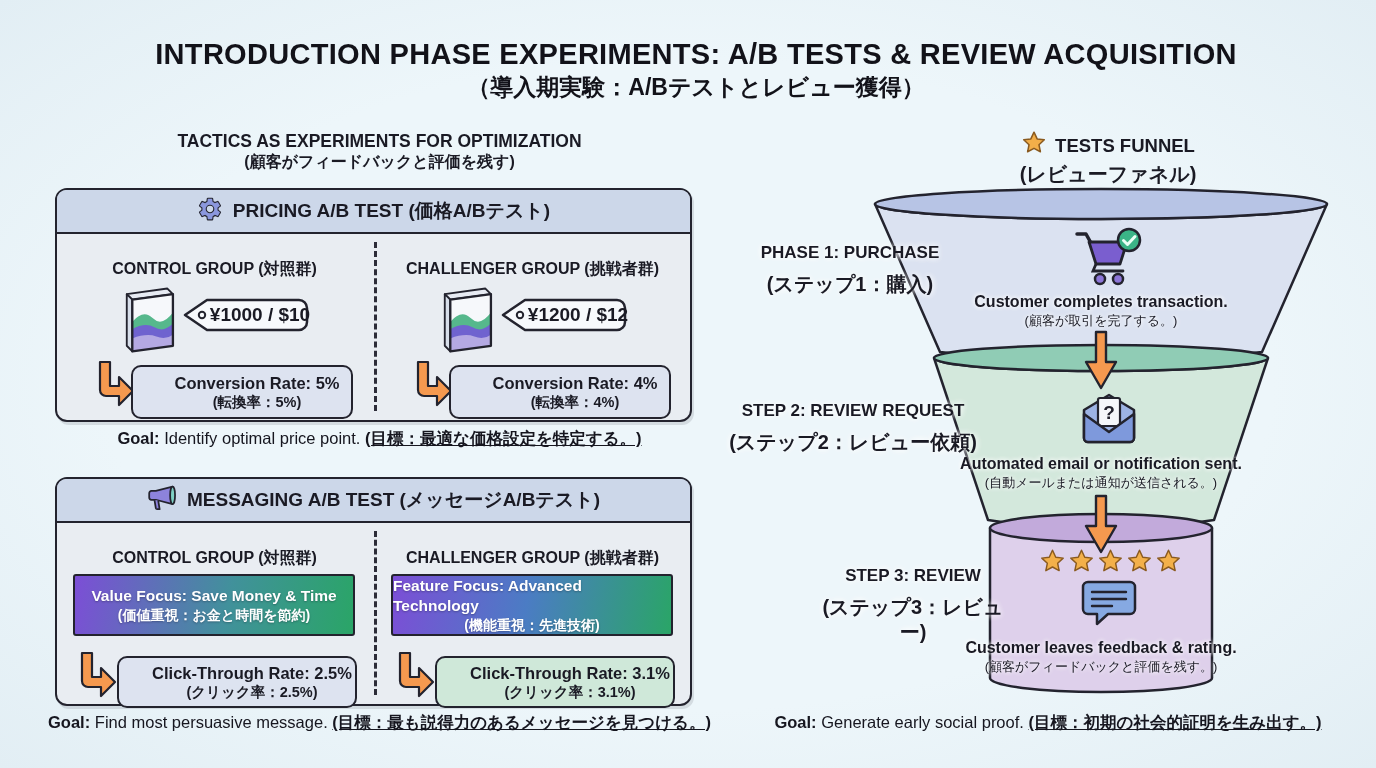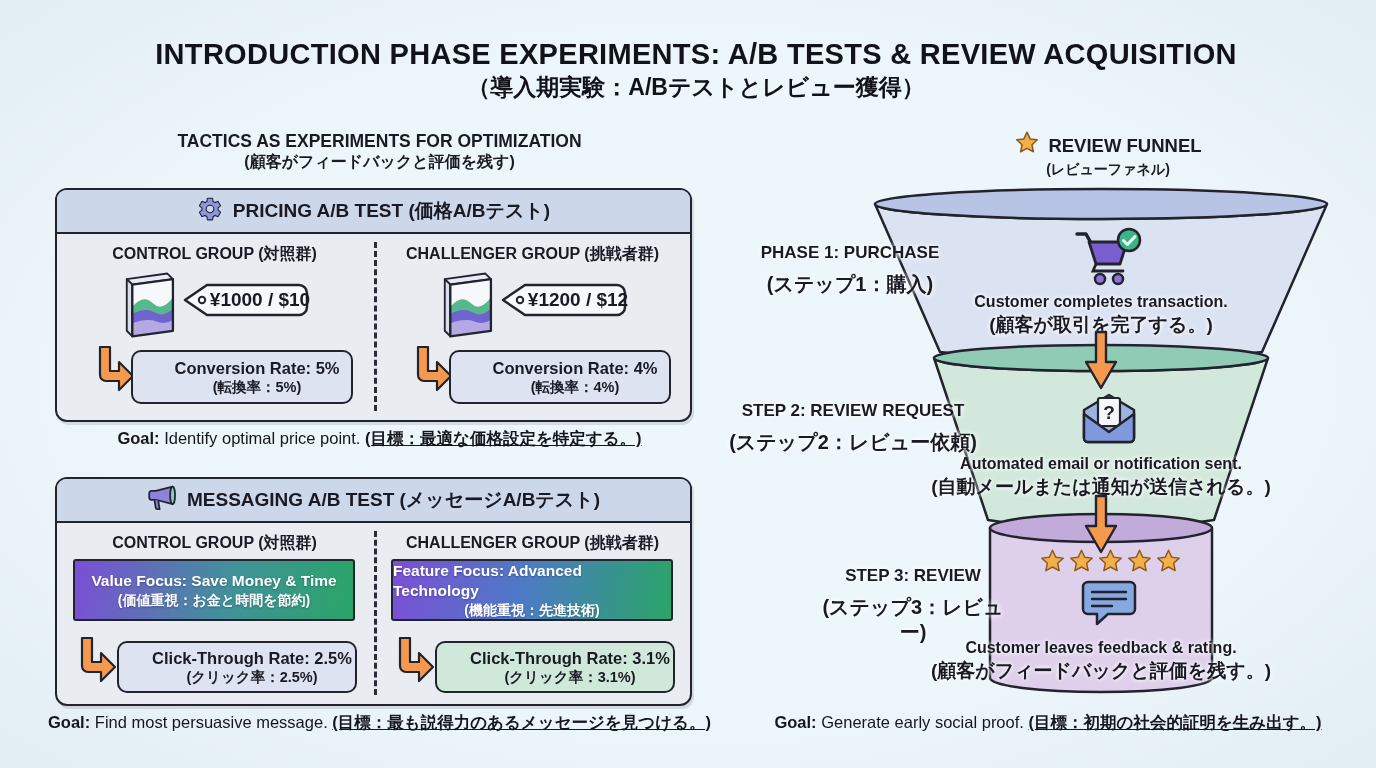--- a/index.html
+++ b/index.html
@@ -14,21 +14,21 @@
   .title-sub{top:72px;left:0;width:100%;font-size:23px;font-weight:bold;color:#121219;}
   .sec-line1{font-size:17.5px;font-weight:bold;}
   .sec-line2{font-size:16px;font-weight:bold;}
   
   .card{position:absolute;left:55px;width:633px;background:#e9edf2;border:2.5px solid #23232e;border-radius:12px;
         box-shadow:2px 3px 0 rgba(35,35,46,.12);}
   .card-header{height:42px;background:#ccd7e9;border-bottom:2.5px solid #23232e;border-radius:9px 9px 0 0;
         display:flex;align-items:center;justify-content:center;gap:10px;font-size:19px;font-weight:bold;}
   .card-body{position:relative;}
   .divider{position:absolute;left:50%;top:8px;bottom:8px;border-left:3px dashed #2c2c38;}
-  .half{position:absolute;top:0;height:100%;width:315px;}
+  .half{position:absolute;top:15px;height:100%;width:315px;}
   .half.l{left:0}.half.r{right:0}
   .group-title{position:absolute;top:10px;left:0;width:100%;text-align:center;font-size:16px;font-weight:bold;}
   .product-icon{position:absolute;left:62px;top:34px;width:58px;height:72px;}
   .price-tag{position:absolute;left:124px;top:48px;width:132px;height:36px;}
   .price-tag svg{position:absolute;left:0;top:0;}
   .price-tag .tag-text{position:absolute;left:28px;right:2px;top:0;bottom:0;display:flex;align-items:center;justify-content:center;
         font-size:19px;font-weight:bold;}
   .elbow{position:absolute;left:36px;top:110px;width:42px;height:50px;}
   .metric-box{position:absolute;left:74px;top:116px;width:188px;height:50px;border:2.5px solid #23232e;border-radius:10px;
         background:#dde3f0;display:flex;flex-direction:column;align-items:center;justify-content:center;line-height:1.25;padding-left:30px;}
@@ -46,27 +46,27 @@
   .banner.g2{background:linear-gradient(100deg,#7c4ed6 0%,#4b7cc4 48%,#2aa567 100%);}
   .goal{font-size:16.5px;color:#16161f;}
   .goal .gl{font-weight:bold;}
   .goal .gjp{font-weight:bold;text-decoration:underline;}
   
   .funnel-wrap{left:860px;top:186px;width:480px;height:510px;}
   .funnel-arrow{position:absolute;z-index:5;}
   .fun-cap{position:absolute;text-align:center;line-height:1.3;z-index:4;
         text-shadow:0 0 5px rgba(255,255,255,.9),0 0 5px rgba(255,255,255,.9);}
   .fun-cap .c1{font-size:16px;font-weight:bold;}
-  .fun-cap .c2{font-size:19px;font-weight:bold;}
+  .fun-cap .c2{font-size:13px;font-weight:normal;}
   .step-label{position:absolute;text-align:center;line-height:1.25;z-index:6;
         text-shadow:0 0 6px rgba(255,255,255,.95),0 0 6px rgba(255,255,255,.95);}
   .step-label .s1{font-size:17px;font-weight:bold;}
   .step-label .s2{font-size:20px;font-weight:bold;margin-top:9px;}
   .fun-head1{display:flex;align-items:center;justify-content:center;gap:8px;font-size:18.5px;font-weight:bold;}
-  .fun-head2{font-size:14px;font-weight:bold;text-align:center;}
+  .fun-head2{font-size:20px;font-weight:bold;text-align:center;}
   .stars-row{display:flex;gap:2px;z-index:4;}
   .icon-box{z-index:4;}
 </style>
 </head>
 <body>
 
 <div class="canvas">
 
   <div class="abs ctr title-main">INTRODUCTION PHASE EXPERIMENTS: A/B TESTS &amp; REVIEW ACQUISITION</div>
   <div class="abs ctr title-sub">（導入期実験：A/Bテストとレビュー獲得）</div>
@@ -224,21 +224,21 @@
     <span class="gjp">(目標：最も説得力のあるメッセージを見つける。)</span>
   </div>
 
   <div class="abs" style="left:940px;top:130px;width:320px;">
     <div class="fun-head1">
       <span>
         <svg width="26" height="26" viewBox="0 0 24 24">
             <path d="M12 2l2.9 6.2 6.6.8-4.9 4.6 1.3 6.5L12 16.9 6.1 20.1l1.3-6.5L2.5 9l6.6-.8z" fill="#f2ae49" stroke="#8a5a1f" stroke-width="1.4" stroke-linejoin="round"></path>
           </svg>
       </span>
-      <span>REVIEW FUNNEL</span>
+      <span>TESTS FUNNEL</span>
     </div>
     <div class="fun-head2">(レビューファネル)</div>
   </div>
 
   <div class="abs funnel-wrap">
     <svg width="480" height="510" viewBox="0 0 480 510" style="position:absolute;left:0;top:0;">
 
       <path d="M15 18 L80 166 Q241 186 402 166 L467 18 A226 15 0 0 1 15 18 Z" fill="#dbe2f1" stroke="#23232e" stroke-width="2.5" stroke-linejoin="round"></path>
       <ellipse cx="241" cy="18" rx="226" ry="15" fill="#b7c4e5" stroke="#23232e" stroke-width="2.5"></ellipse>
 

